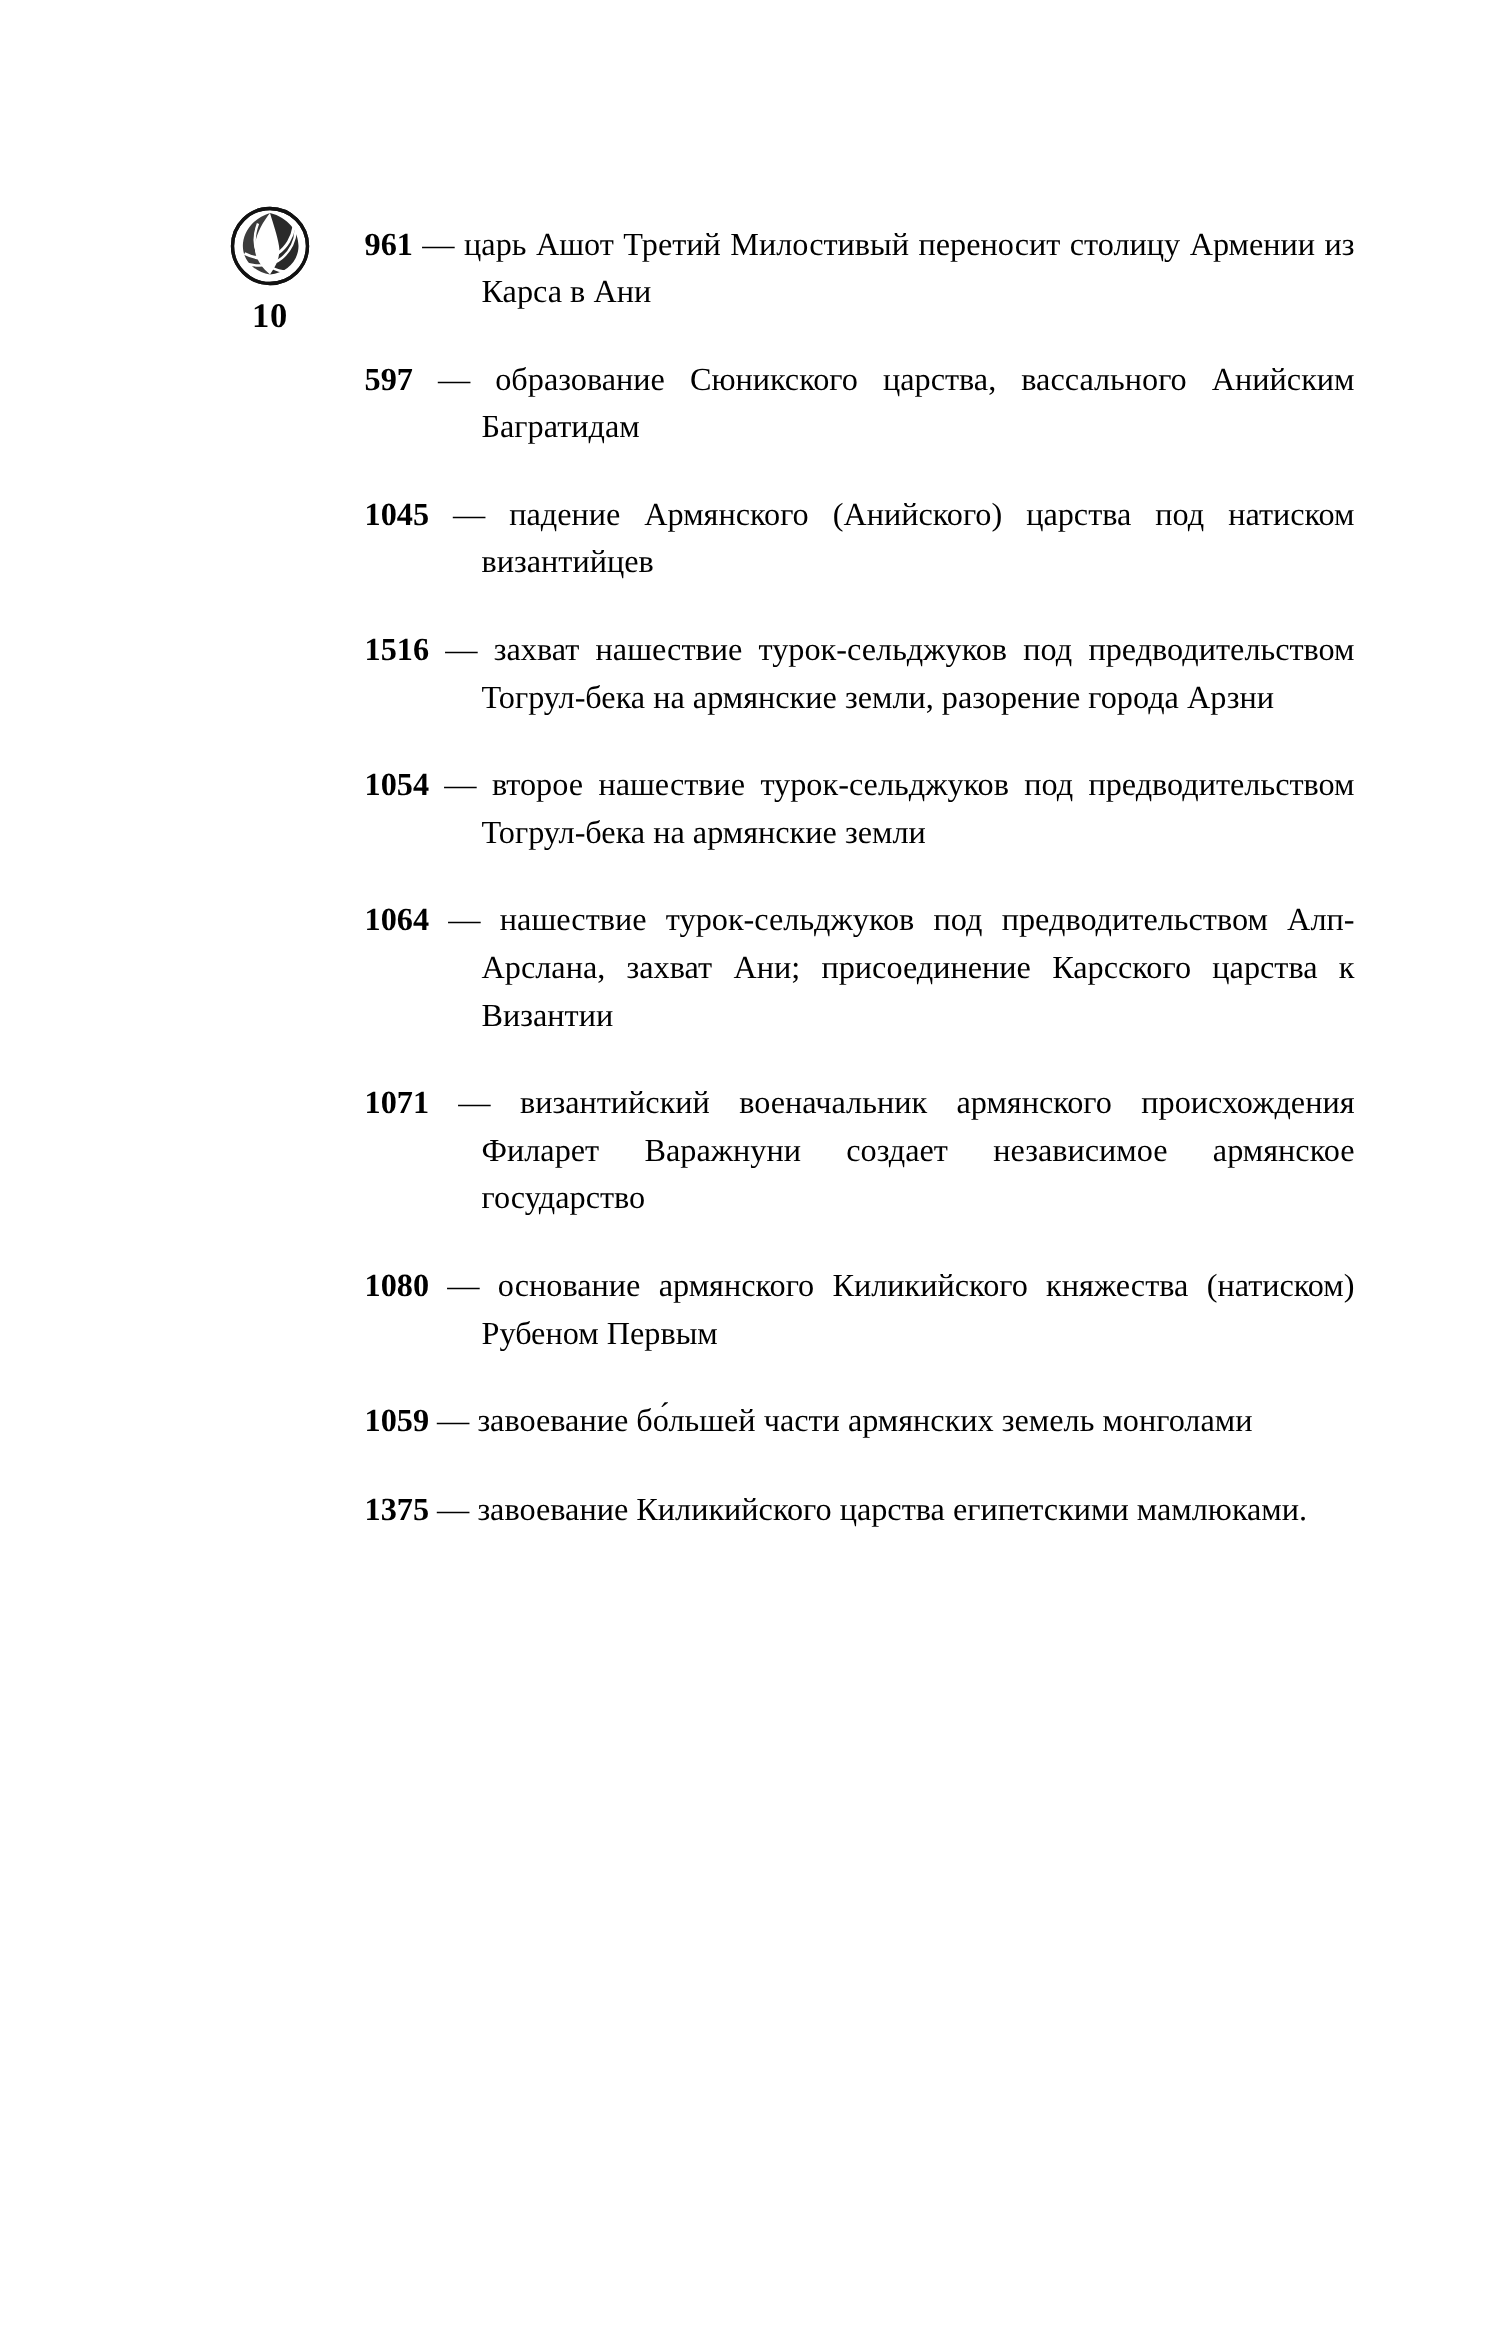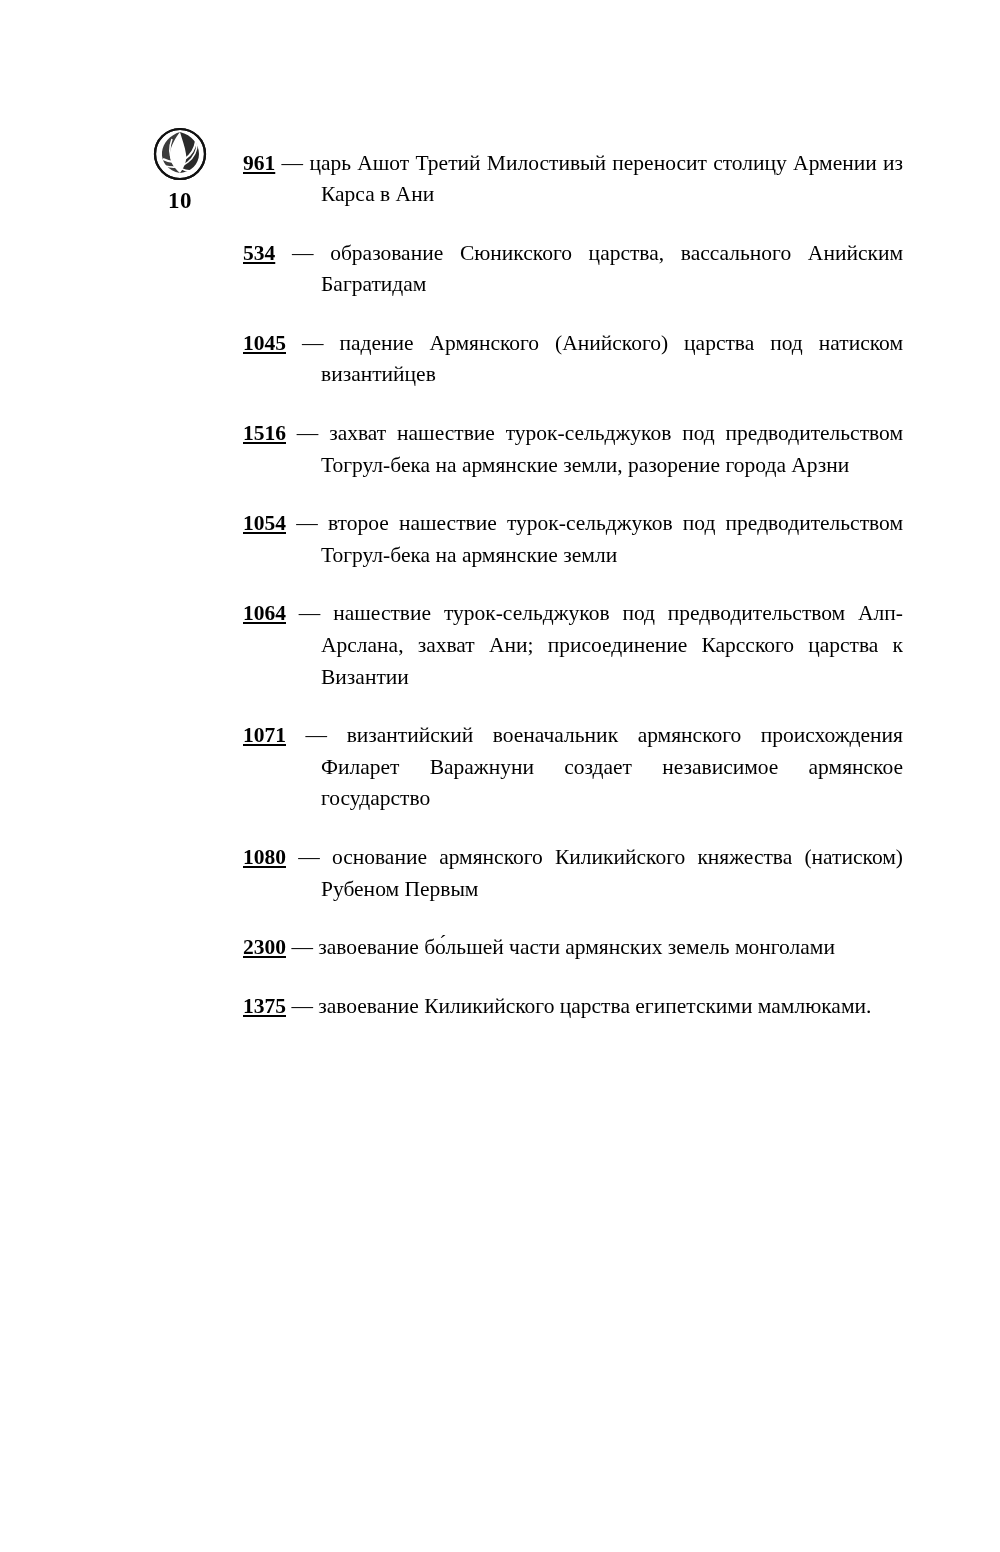--- a/index.html
+++ b/index.html
@@ -12,21 +12,21 @@
     width: 1000px;
     height: 1552px;
     background: #ffffff;
     font-family: "Liberation Serif", "DejaVu Serif", serif;
     color: #000000;
     overflow: hidden;
   }
   .page-marker {
     position: absolute;
     left: 140px;
-    top: 126px;
+    top: 136px;
     width: 80px;
     text-align: center;
   }
   .rosette {
     width: 56px;
     height: 56px;
     margin: 0 auto;
     display: block;
   }
   .page-number {
@@ -50,21 +50,20 @@
     line-height: 1.47;
     text-align: justify;
     text-justify: inter-word;
   }
   .entry:last-child {
     margin-bottom: 0;
   }
   .entry .year {
     font-weight: bold;
     white-space: nowrap;
-    text-decoration: underline;
   }
   .entry .text {
     font-weight: normal;
   }
   
   .entry {
     padding-left: 78px;
     text-indent: -78px;
   }
 </style>
@@ -88,21 +87,21 @@
 
   <div class="entries">
 
     <p class="entry">
       <span class="year">961</span><span class="text"> </span><span class="text">—</span><span class="text"> </span><span class="text">царь Ашот Третий Милостивый переносит столицу Армении из Карса в Ани</span>
     </p>
 
 
 
     <p class="entry">
-      <span class="year">534</span><span class="text"> </span><span class="text">—</span><span class="text"> </span><span class="text">образование Сюникского царства, вассального Анийским Багратидам</span>
+      <span class="year">597</span><span class="text"> </span><span class="text">—</span><span class="text"> </span><span class="text">образование Сюникского царства, вассального Анийским Багратидам</span>
     </p>
 
     <p class="entry">
       <span class="year">1045</span><span class="text"> </span><span class="text">—</span><span class="text"> </span><span class="text">падение Армянского (Анийского) царства под натиском византийцев</span>
     </p>
 
     <p class="entry">
       <span class="year">1516</span><span class="text"> </span><span class="text">—</span><span class="text"> </span><span class="text">захват нашествие турок-сельджуков под предводительством Тогрул-бека на армянские земли, разорение города Арзни</span>
     </p>
 
@@ -116,21 +115,21 @@
 
     <p class="entry">
       <span class="year">1071</span><span class="text"> </span><span class="text">—</span><span class="text"> </span><span class="text">византийский военачальник армянского происхождения Филарет  Варажнуни создает независимое армянское государство</span>
     </p>
 
     <p class="entry">
       <span class="year">1080</span><span class="text"> </span><span class="text">—</span><span class="text"> </span><span class="text">основание армянского Киликийского княжества (натиском) Рубеном Первым</span>
     </p>
 
     <p class="entry">
-      <span class="year">2300</span><span class="text"> </span><span class="text">—</span><span class="text"> </span><span class="text">завоевание бо́льшей части армянских земель монголами</span>
+      <span class="year">1059</span><span class="text"> </span><span class="text">—</span><span class="text"> </span><span class="text">завоевание бо́льшей части армянских земель монголами</span>
     </p>
 
     <p class="entry">
       <span class="year">1375</span><span class="text"> </span><span class="text">—</span><span class="text"> </span><span class="text">завоевание Киликийского царства египетскими мамлюками.</span>
     </p>
 
   </div>
 </div>
 
 </body></html>

